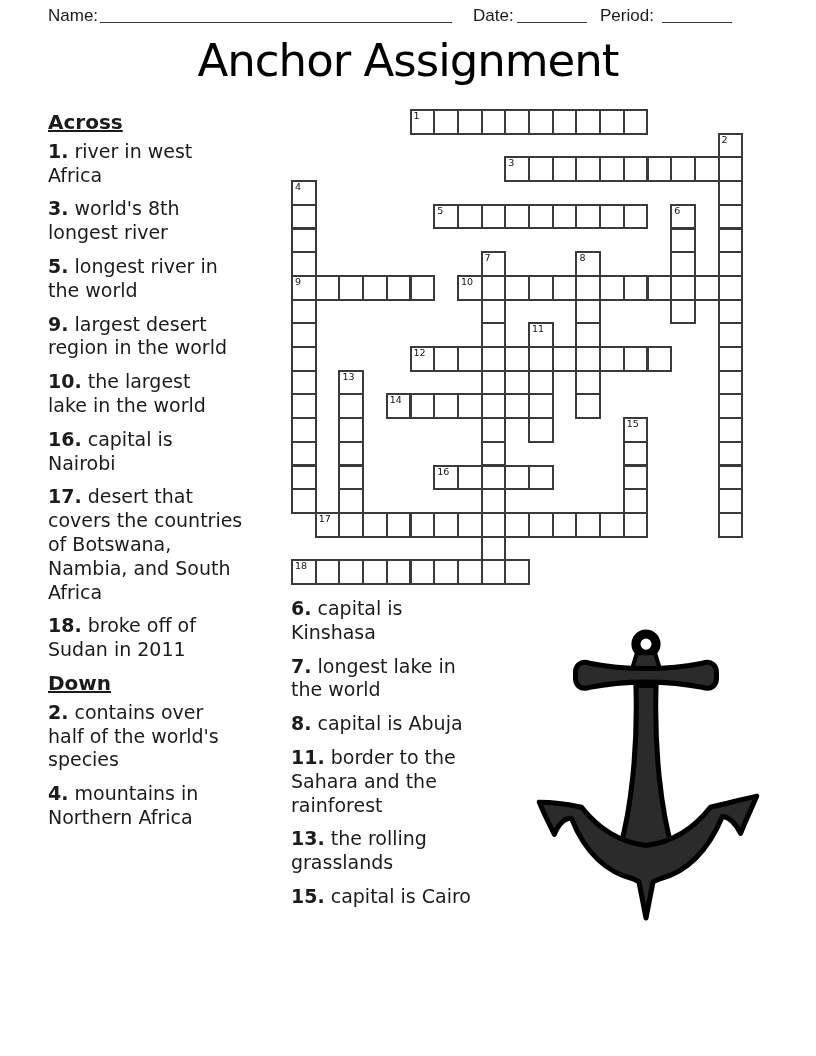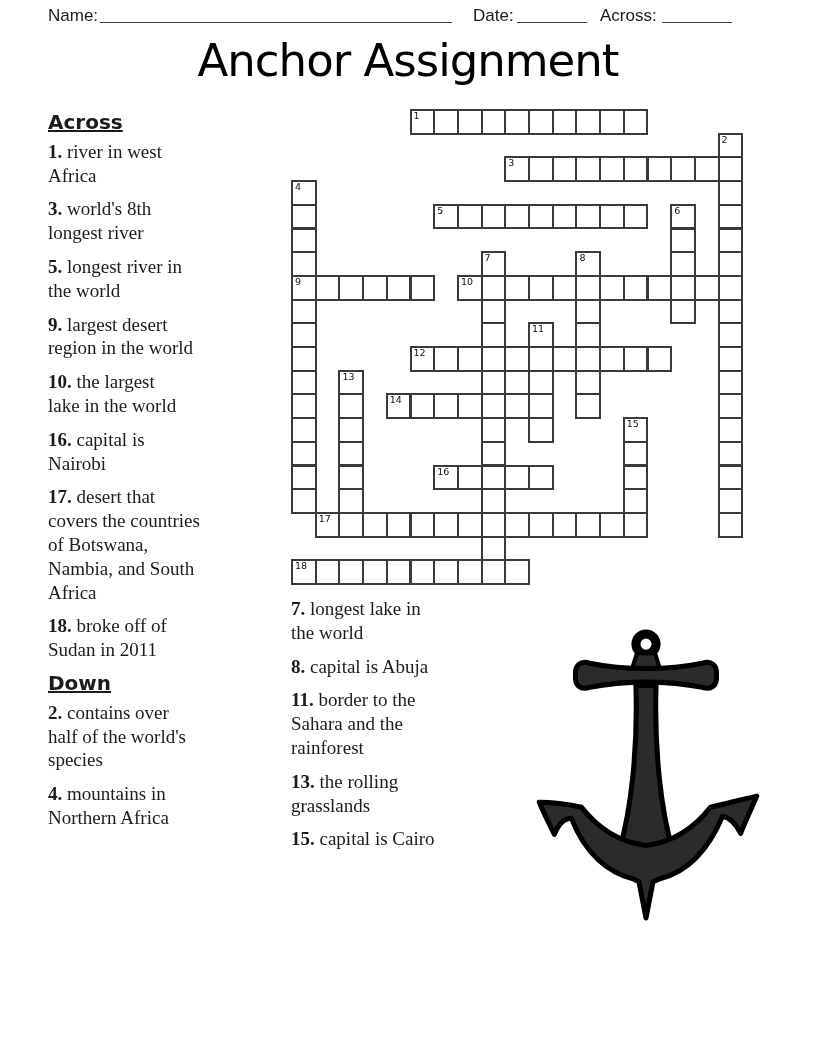--- a/index.html
+++ b/index.html
@@ -51,21 +51,21 @@
   
   .clue-col { position: absolute; font-size: 19px; line-height: 23.8px; }
   #left-clues   { left: 48px;  top: 111px; width: 244px; }
   #middle-clues { left: 291px; top: 597px; width: 226px; }
   .clue-heading {
     font-weight: bold;
     font-size: 20px;
     text-decoration: underline;
     margin-bottom: 5px;
   }
-  .clue { margin-bottom: 10px; font-family: Liberation Serif, serif; }
+  .clue { margin-bottom: 10px; }
   .clue .cnum { font-weight: bold; }
 
   
   .cell {
     position: absolute;
     background: #fff;
     border: 2px solid #3a3a3a;
   }
   .cellnum {
     position: absolute;
@@ -88,21 +88,21 @@
 </style>
 </head>
 <body>
 
 <div id="page">
 
   <span id="name-label" class="hdr-label">Name:</span>
   <span id="name-line" class="hdr-line"></span>
   <span id="date-label" class="hdr-label">Date:</span>
   <span id="date-line" class="hdr-line"></span>
-  <span id="period-label" class="hdr-label">Across:</span>
+  <span id="period-label" class="hdr-label">Period:</span>
   <span id="period-line" class="hdr-line"></span>
 
   <div id="title">Anchor Assignment</div>
 
   <div id="grid">
       <div class="cell" style="left: 409.5px; top: 109px; width: 25.7px; height: 25.7px; border-color: rgb(58, 58, 58);">
         <span class="cellnum">1</span>
       </div>
       <div class="cell" style="left: 433.2px; top: 109px; width: 25.7px; height: 25.7px; border-color: rgb(58, 58, 58);"></div>
       <div class="cell" style="left: 456.9px; top: 109px; width: 25.7px; height: 25.7px; border-color: rgb(58, 58, 58);"></div>
@@ -299,20 +299,21 @@
       <div class="clue"><span class="cnum">9.</span> largest desert<br>region in the world</div>
       <div class="clue"><span class="cnum">10.</span> the largest<br>lake in the world</div>
       <div class="clue"><span class="cnum">16.</span> capital is<br>Nairobi</div>
       <div class="clue"><span class="cnum">17.</span> desert that<br>covers the countries<br>of Botswana,<br>Nambia, and South<br>Africa</div>
       <div class="clue"><span class="cnum">18.</span> broke off of<br>Sudan in 2011</div>
       <div class="clue-heading">Down</div>
       <div class="clue"><span class="cnum">2.</span> contains over<br>half of the world's<br>species</div>
       <div class="clue"><span class="cnum">4.</span> mountains in<br>Northern Africa</div>
     </div>
   <div id="middle-clues" class="clue-col">
+      <div class="clue"><span class="cnum">6.</span> capital is<br>Kinshasa</div>
       <div class="clue"><span class="cnum">7.</span> longest lake in<br>the world</div>
       <div class="clue"><span class="cnum">8.</span> capital is Abuja</div>
       <div class="clue"><span class="cnum">11.</span> border to the<br>Sahara and the<br>rainforest</div>
       <div class="clue"><span class="cnum">13.</span> the rolling<br>grasslands</div>
       <div class="clue"><span class="cnum">15.</span> capital is Cairo</div>
     </div>
 
   <div id="anchor-wrap">
     <svg viewBox="0 0 228 292" width="232" height="294" aria-hidden="true">
       <g fill="#2b2b2b" stroke="#000" stroke-width="5" stroke-linejoin="round">

